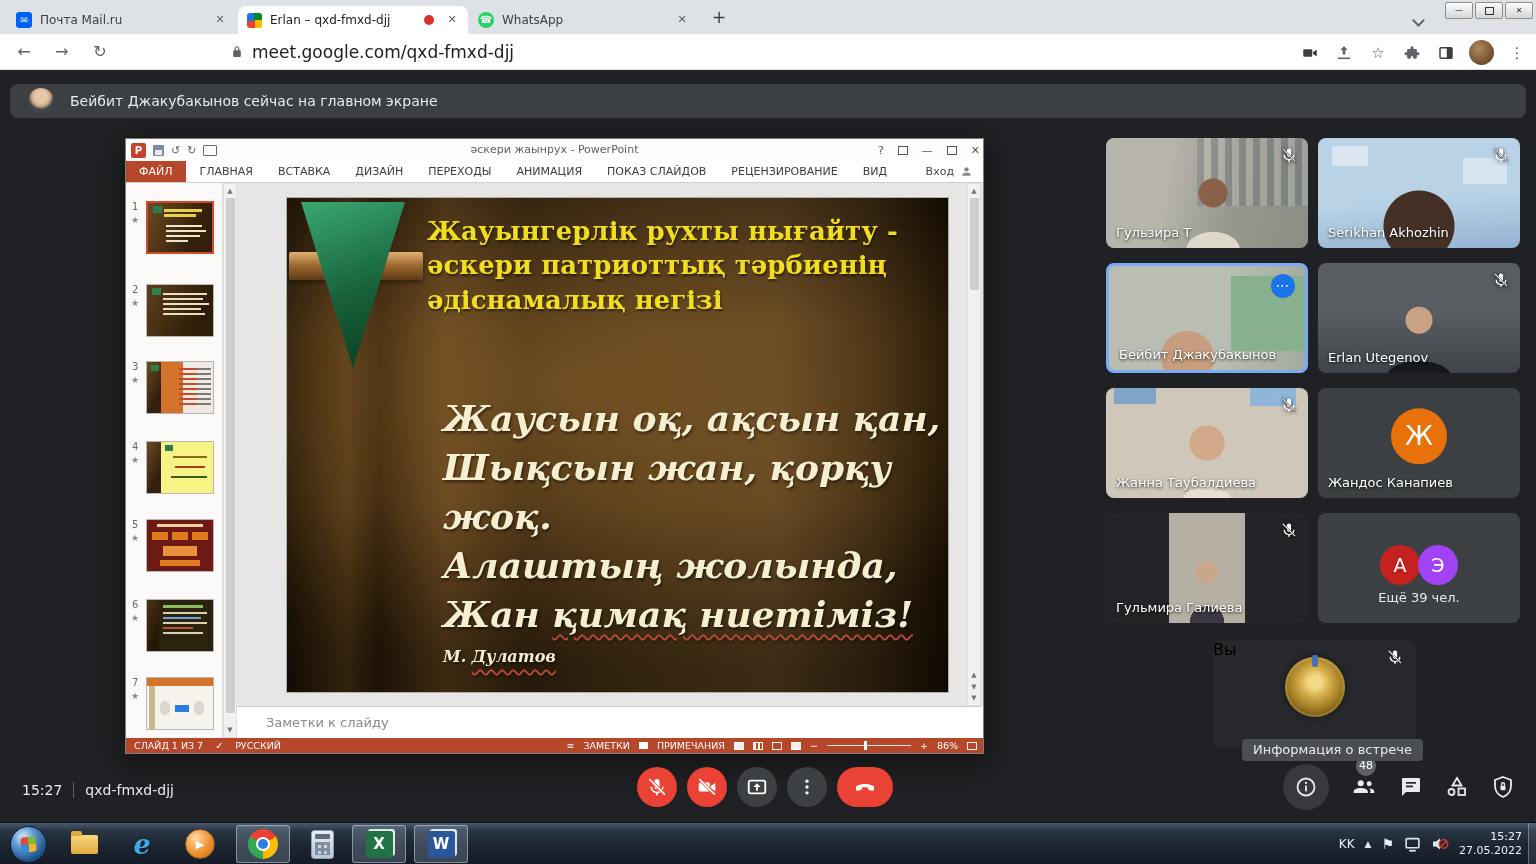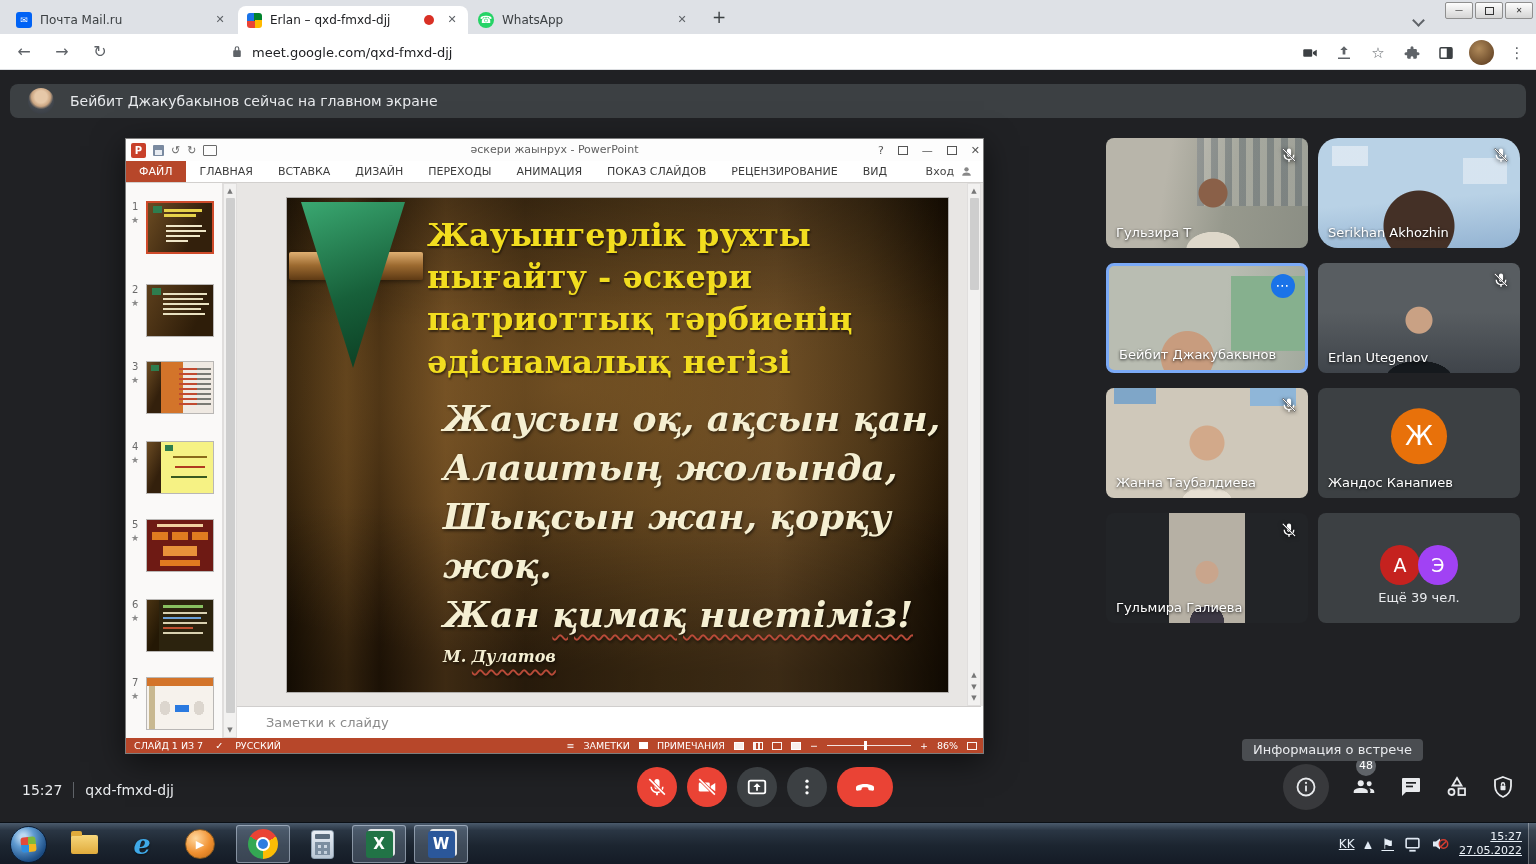--- a/index.html
+++ b/index.html
@@ -20,21 +20,21 @@
     font-size:17px;color:#3c4043;border-radius:50%;}
   .caret{display:inline-block;width:7px;height:7px;border-right:2px solid #5f6368;border-bottom:2px solid #5f6368;transform:rotate(45deg);}
   .tab-caret{position:absolute;left:1414px;top:10px;}
   .win-controls{position:absolute;right:3px;top:2px;display:flex;gap:2px;}
   .wbtn{width:26px;height:15px;border:1px solid #8f8f8f;border-radius:2px;background:linear-gradient(#fdfdfd,#d5d5d5);
     display:flex;align-items:center;justify-content:center;font-size:8px;color:#333;}
   .wbtn .sq{width:7px;height:6px;border:1px solid #333;}
   .addr-bar{position:absolute;left:0;top:34px;width:1536px;height:36px;background:#fff;border-bottom:1px solid #dcdee1;box-sizing:border-box;}
   .addr-bar .nav{position:absolute;top:6px;font-size:16px;color:#5f6368;width:24px;height:24px;text-align:center;line-height:24px;border-radius:50%;}
   .urlbox{position:absolute;left:230px;top:7px;height:22px;display:flex;align-items:center;gap:8px;}
-  .url-text{font-size:13px;color:#202124;}
+  .url-text{font-size:17px;color:#202124;}
   .addr-right{position:absolute;right:8px;top:6px;display:flex;align-items:center;gap:12px;}
   .aicon{width:22px;height:22px;display:flex;align-items:center;justify-content:center;color:#5f6368;font-size:15px;}
   .avatar-browser{width:25px;height:25px;border-radius:50%;background:radial-gradient(circle at 40% 35%,#b08a5a,#6b4a2a 75%);}
   
   .meet{position:absolute;left:0;top:70px;width:1536px;height:752px;background:#202124;}
   .banner{position:absolute;left:10px;top:14px;width:1516px;height:34px;background:#3c4043;border-radius:8px;
     display:flex;align-items:center;color:#e8eaed;font-size:14px;}
   .banner .bavatar{width:26px;height:26px;border-radius:50%;margin:0 16px 0 18px;
     background:radial-gradient(circle at 50% 34%,#e6c8a8 0 28%,#caa582 44%,#42474e 58%,#34383e 100%);}
   
@@ -50,21 +50,21 @@
     display:flex;align-items:center;justify-content:center;}
   .ov-label{position:absolute;left:0;right:0;bottom:18px;text-align:center;color:#e8eaed;font-size:13px;}
   .p1{background-image:radial-gradient(circle 15px at 53% 50%,#8a6048 0 14px,transparent 15px),
       radial-gradient(ellipse 44px 30px at 53% 102%,#ded8ca 0 60%,transparent 62%),
       repeating-linear-gradient(90deg,rgba(60,80,110,.22) 0 7px,rgba(255,255,255,.16) 7px 14px),
       linear-gradient(100deg,#b8b5aa 0 30%,#97998d 60%,#8b8e84 100%);
       background-size:auto,auto,55% 62%,100% 100%;background-position:0 0,0 0,100% 0,0 0;background-repeat:no-repeat;}
   .p2{background-image:radial-gradient(circle 36px at 50% 80%,#443026 0 35px,transparent 36px),
       linear-gradient(rgba(250,250,252,.5),rgba(250,250,252,.5)),linear-gradient(rgba(250,250,252,.45),rgba(250,250,252,.45)),
       linear-gradient(175deg,#b9d2e6 0 55%,#93b3d2 100%);
-      background-size:auto,36px 20px,44px 26px,100% 100%;background-position:0 0,14px 8px,92% 24%,0 0;background-repeat:no-repeat;border-radius:20px;}
+      background-size:auto,36px 20px,44px 26px,100% 100%;background-position:0 0,14px 8px,92% 24%,0 0;background-repeat:no-repeat;}
   .p3{background-image:radial-gradient(circle 27px at 40% 88%,#c89c7e 0 26px,transparent 27px),
       linear-gradient(#86b08e,#86b08e),linear-gradient(96deg,#b9bdb2 0 58%,#a3aa9e 100%);
       background-size:auto,38% 72%,100% 100%;background-position:0 0,100% 34%,0 0;background-repeat:no-repeat;}
   .p4{background-image:radial-gradient(circle 14px at 50% 52%,#c9a184 0 13px,transparent 14px),
       radial-gradient(ellipse 54px 30px at 50% 106%,#15191d 0 62%,transparent 63%),
       linear-gradient(180deg,#585d61 0 45%,#3f444a 100%);background-repeat:no-repeat;}
   .p5{background-image:radial-gradient(circle 18px at 50% 50%,#d2a98a 0 17px,transparent 18px),
       radial-gradient(ellipse 42px 26px at 50% 104%,#e6dfd2 0 60%,transparent 61%),
       linear-gradient(#7fa6c8,#7fa6c8),linear-gradient(#8fb6d8,#8fb6d8),linear-gradient(#cfc8ba,#cfc8ba);
       background-size:auto,auto,42px 16px,46px 18px,100% 100%;background-position:0 0,0 0,8px 0,92% 0,0 0;background-repeat:no-repeat;}
@@ -145,21 +145,21 @@
     background-image:
       linear-gradient(180deg,rgba(0,0,0,.28),rgba(0,0,0,0) 26%,rgba(0,0,0,0) 62%,rgba(0,0,0,.34) 96%),
       radial-gradient(ellipse 130% 90% at 42% 38%,rgba(158,112,50,.5),rgba(0,0,0,0) 62%),
       linear-gradient(90deg,#1d1204 0,#4a3214 9%,#2a1a08 14%,#5c3f1c 24%,#3a2710 36%,#503818 56%,#5a4020 74%,#3c2a12 88%,#180e02 100%);}
   .orn-band{position:absolute;left:2px;top:54px;width:134px;height:28px;border-radius:2px;
     background:linear-gradient(180deg,#e0b072 0%,#9c6a30 48%,#5e3a14 100%);box-shadow:0 2px 4px rgba(0,0,0,.4);z-index:1;}
   .orn-tri{position:absolute;left:14px;top:4px;width:104px;height:166px;z-index:2;
     background:linear-gradient(160deg,#3aa871 0%,#17603a 55%,#0a3a20 100%);
     -webkit-clip-path:polygon(0 0,100% 0,50% 100%);clip-path:polygon(0 0,100% 0,50% 100%);}
   .slide-title{position:absolute;left:140px;top:16px;width:474px;font-family:"DejaVu Serif","Liberation Serif",serif;
-    font-weight:bold;font-size:32px;line-height:1.32;color:#f2dd1f;text-shadow:1px 2px 2px rgba(0,0,0,.5);}
+    font-weight:bold;font-size:26px;line-height:1.32;color:#f2dd1f;text-shadow:1px 2px 2px rgba(0,0,0,.5);}
   .slide-body{position:absolute;left:156px;top:196px;width:500px;font-family:"DejaVu Serif","Liberation Serif",serif;
     font-weight:bold;font-style:italic;font-size:36px;line-height:49px;color:#f5efd2;text-shadow:1px 2px 3px rgba(0,0,0,.55);}
   .slide-author{font-size:16px;line-height:36px;}
   .squig{text-decoration:underline;text-decoration-style:wavy;text-decoration-color:#b84a38;
     text-decoration-thickness:2px;text-underline-offset:7px;}
   .notes{position:absolute;left:111px;top:567px;width:744px;height:32px;background:#fff;border-top:1px solid #d0cecd;box-sizing:border-box;}
   .notes-text{position:absolute;left:29px;top:8px;font-size:13px;color:#8a8a8a;}
   .statusbar{position:absolute;left:0;top:599px;width:857px;height:15px;background:#b7472a;color:#fff;font-size:9.5px;
     display:flex;align-items:center;}
   .status-left{display:flex;align-items:center;gap:12px;padding-left:8px;white-space:nowrap;}
@@ -192,21 +192,21 @@
   .cl-white{position:absolute;left:50%;top:50%;transform:translate(-50%,-50%);width:14px;height:14px;border-radius:50%;background:#fff;}
   .cl-blue{position:absolute;left:50%;top:50%;transform:translate(-50%,-50%);width:10px;height:10px;border-radius:50%;background:#2f7de0;}
   .calc{width:21px;height:27px;border-radius:3px;border:1px solid #8fa0b0;background:linear-gradient(#e8eef5,#b9c6d4);position:relative;}
   .calc:before{content:"";position:absolute;left:3px;top:3px;right:3px;height:5px;background:#5a6c7e;border-radius:1px;}
   .calc:after{content:"";position:absolute;left:3px;top:11px;right:3px;bottom:3px;
     background:repeating-linear-gradient(90deg,#7c8ea0 0 3px,transparent 3px 6px),repeating-linear-gradient(180deg,#7c8ea0 0 3px,transparent 3px 6px);}
   .office-sq{width:27px;height:27px;border-radius:3px;color:#fff;font-weight:bold;font-size:15px;
     display:flex;align-items:center;justify-content:center;box-shadow:2px -2px 0 rgba(255,255,255,.85);}
   .xl{background:#217346;}
   .wd{background:#2b579a;}
-  .tray{position:absolute;right:14px;top:0;height:42px;display:flex;align-items:center;gap:10px;color:#e8f0f8;text-decoration:underline;}
+  .tray{position:absolute;right:14px;top:0;height:42px;display:flex;align-items:center;gap:10px;color:#e8f0f8;}
   .tray .lang{font-size:12px;}
   .tray .small{font-size:9px;color:#dfe8f2;}
   .tray-clock{text-align:right;font-size:11px;line-height:1.3;color:#eef4fa;}
   .show-desktop{position:absolute;right:0;top:0;width:7px;height:42px;background:rgba(255,255,255,.08);border-left:1px solid rgba(255,255,255,.3);}
   svg{display:block;}
 </style>
 </head>
 <body>
 
 <div class="tabs-bar">
@@ -378,22 +378,22 @@
       <span class="vthumb" style="top:14px;height:515px;"></span>
       <span class="arr" style="bottom:3px;">▼</span>
     </div>
 
     <div class="slide">
       <div class="orn-band"></div>
       <div class="orn-tri"></div>
       <div class="slide-title">Жауынгерлік рухты нығайту - әскери патриоттық тәрбиенің әдіснамалық негізі</div>
       <div class="slide-body">
         <div>Жаусын оқ, ақсын қан,</div>
+        <div>Шықсын жан, қорқу жоқ.</div>
         <div>Алаштың жолында,</div>
-        <div>Шықсын жан, қорқу жоқ.</div>
         <div><span>Жан </span><span class="squig">қимақ ниетіміз!</span></div>
         <div class="slide-author"><span>М. </span><span class="squig">Дулатов</span></div>
       </div>
     </div>
 
     <div class="vscroll" style="left:841px;top:44px;height:523px;">
       <span class="arr" style="top:3px;">▲</span>
       <span class="vthumb" style="top:14px;height:92px;"></span>
       <span class="arr" style="bottom:26px;">▲</span>
       <span class="arr" style="bottom:14px;">▼</span>
@@ -477,20 +477,29 @@
         <path d="M4.3 3l16.4 16.4-1.3 1.3L3 4.3z" fill="#fff" stroke="rgba(32,33,36,.7)" stroke-width="1"></path>
       </svg>
     <span class="pname">Гульмира Галиева</span>
   </div>
   <div class="tile" style="left:1318px;top:443px;">
     <span class="ov-av" style="left:62px;background:#c5221f;">А</span>
     <span class="ov-av" style="left:100px;background:#a142f4;">Э</span>
     <span class="ov-label">Ещё 39 чел.</span>
   </div>
 
+  <div class="self-tile">
+    <svg class="mic" style="position:absolute;top:8px;right:12px;width:18px;height:18px;" viewBox="0 0 24 24">
+        <path d="M12 14.5a2.8 2.8 0 0 0 2.8-2.8V6a2.8 2.8 0 0 0-5.6 0v5.7A2.8 2.8 0 0 0 12 14.5z" fill="#fff"></path>
+        <path d="M17.5 11.7a5.5 5.5 0 0 1-11 0H4.8a7.2 7.2 0 0 0 6.2 7.1V21h2v-2.2a7.2 7.2 0 0 0 6.2-7.1z" fill="#fff"></path>
+        <path d="M4.3 3l16.4 16.4-1.3 1.3L3 4.3z" fill="#fff" stroke="rgba(32,33,36,.7)" stroke-width="1"></path>
+      </svg>
+    <span class="emblem"></span>
+    <span class="pname" style="left:12px;bottom:10px;">Вы</span>
+  </div>
 
   <div class="tooltip">Информация о встрече</div>
 
   <div class="meet-left">
     <span>15:27</span>
     <span class="sep"></span>
     <span>qxd-fmxd-djj</span>
   </div>
 
   <div class="cbtn red" style="left:637px;">

